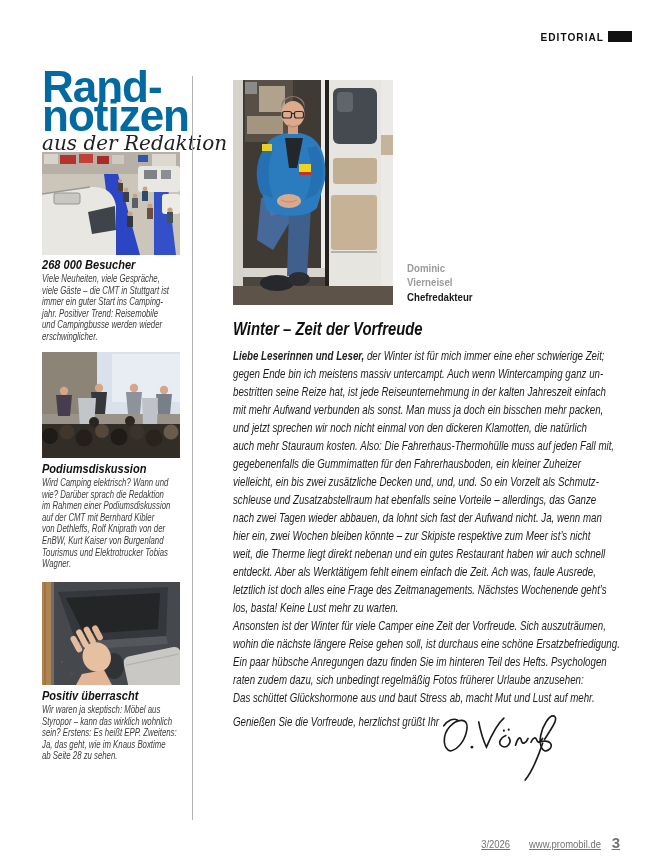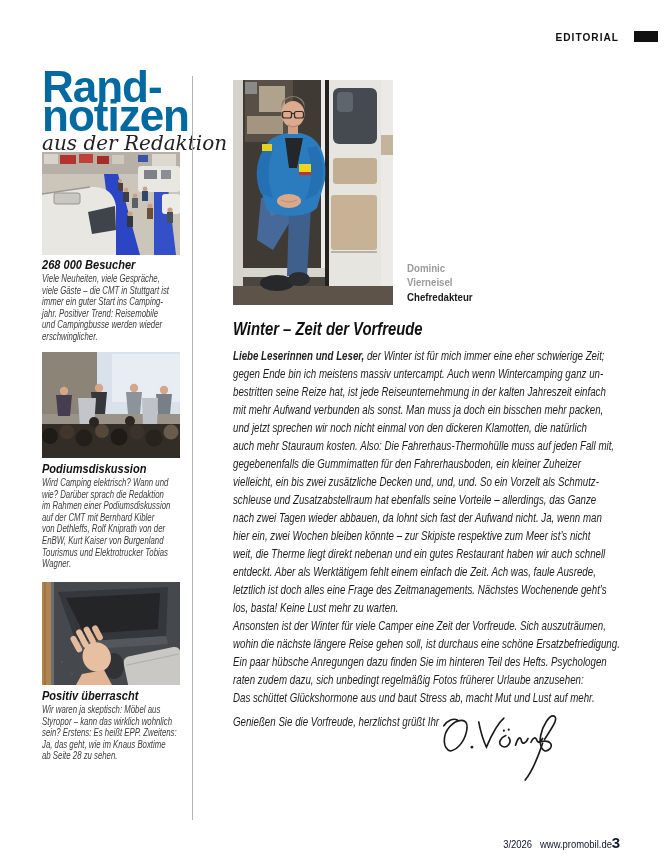--- a/index.html
+++ b/index.html
@@ -1,21 +1,21 @@
 <!DOCTYPE html>
 <html><head>
 <meta charset="utf-8">
 <style>
   html,body{margin:0;padding:0;background:#e8e8e8;}
   .page{position:relative;width:666px;height:867px;background:#ffffff;overflow:hidden;
         font-family:"Liberation Sans",sans-serif;color:#1f1f1f;}
   .abs{position:absolute;}
 
   
-  .ed-head{top:31px;right:8px;display:flex;gap:15px;}
+  .ed-head{top:31px;right:34px;display:flex;gap:4px;}
   .ed-label{font-size:11px;font-weight:bold;letter-spacing:1.1px;color:#111;
             transform:scaleX(.92);transform-origin:100% 50%;}
   .ed-bar{width:24px;height:11px;background:#111;}
 
   
   .side-title{left:42px;top:72px;font-family:Liberation Sans, sans-serif;
               font-weight:bold;font-size:44px;line-height:29px;letter-spacing:-1px;color:#0369a1;
               white-space:pre-line;}
   .side-sub{left:42px;top:131px;font-family:"DejaVu Serif","Liberation Serif",serif;
             font-style:italic;font-size:20px;color:#222;}
@@ -38,21 +38,21 @@
   .art-title{left:233px;top:318px;font-size:19px;font-weight:bold;font-style:italic;color:#111;
              transform:scaleX(.78);transform-origin:0 0;white-space:nowrap;}
   .art-body{left:233px;top:347px;font-size:13.5px;font-style:italic;line-height:18px;color:#1e1e1e;
             transform:scaleX(.72);transform-origin:0 0;width:600px;white-space:pre-line;}
   .art-body strong{font-weight:bold;}
   .art-close{left:233px;top:714px;font-size:13.5px;font-style:italic;color:#1e1e1e;
              transform:scaleX(.72);transform-origin:0 0;width:420px;white-space:nowrap;}
   .sig{left:438px;top:710px;}
 
   
-  .footer{top:834px;right:46px;display:flex;align-items:baseline;color:#0f172a;}
+  .footer{top:834px;right:46px;display:flex;align-items:baseline;gap:11px;color:#737373;text-decoration:underline;}
   .f-issue,.f-site{font-size:10.5px;transform:scaleX(.9);transform-origin:100% 100%;}
   .f-page{font-size:15px;font-weight:bold;}
 </style>
 </head>
 <body>
 
 <div class="page">
 
   <div class="abs ed-head">
     <span class="ed-label">EDITORIAL</span>

